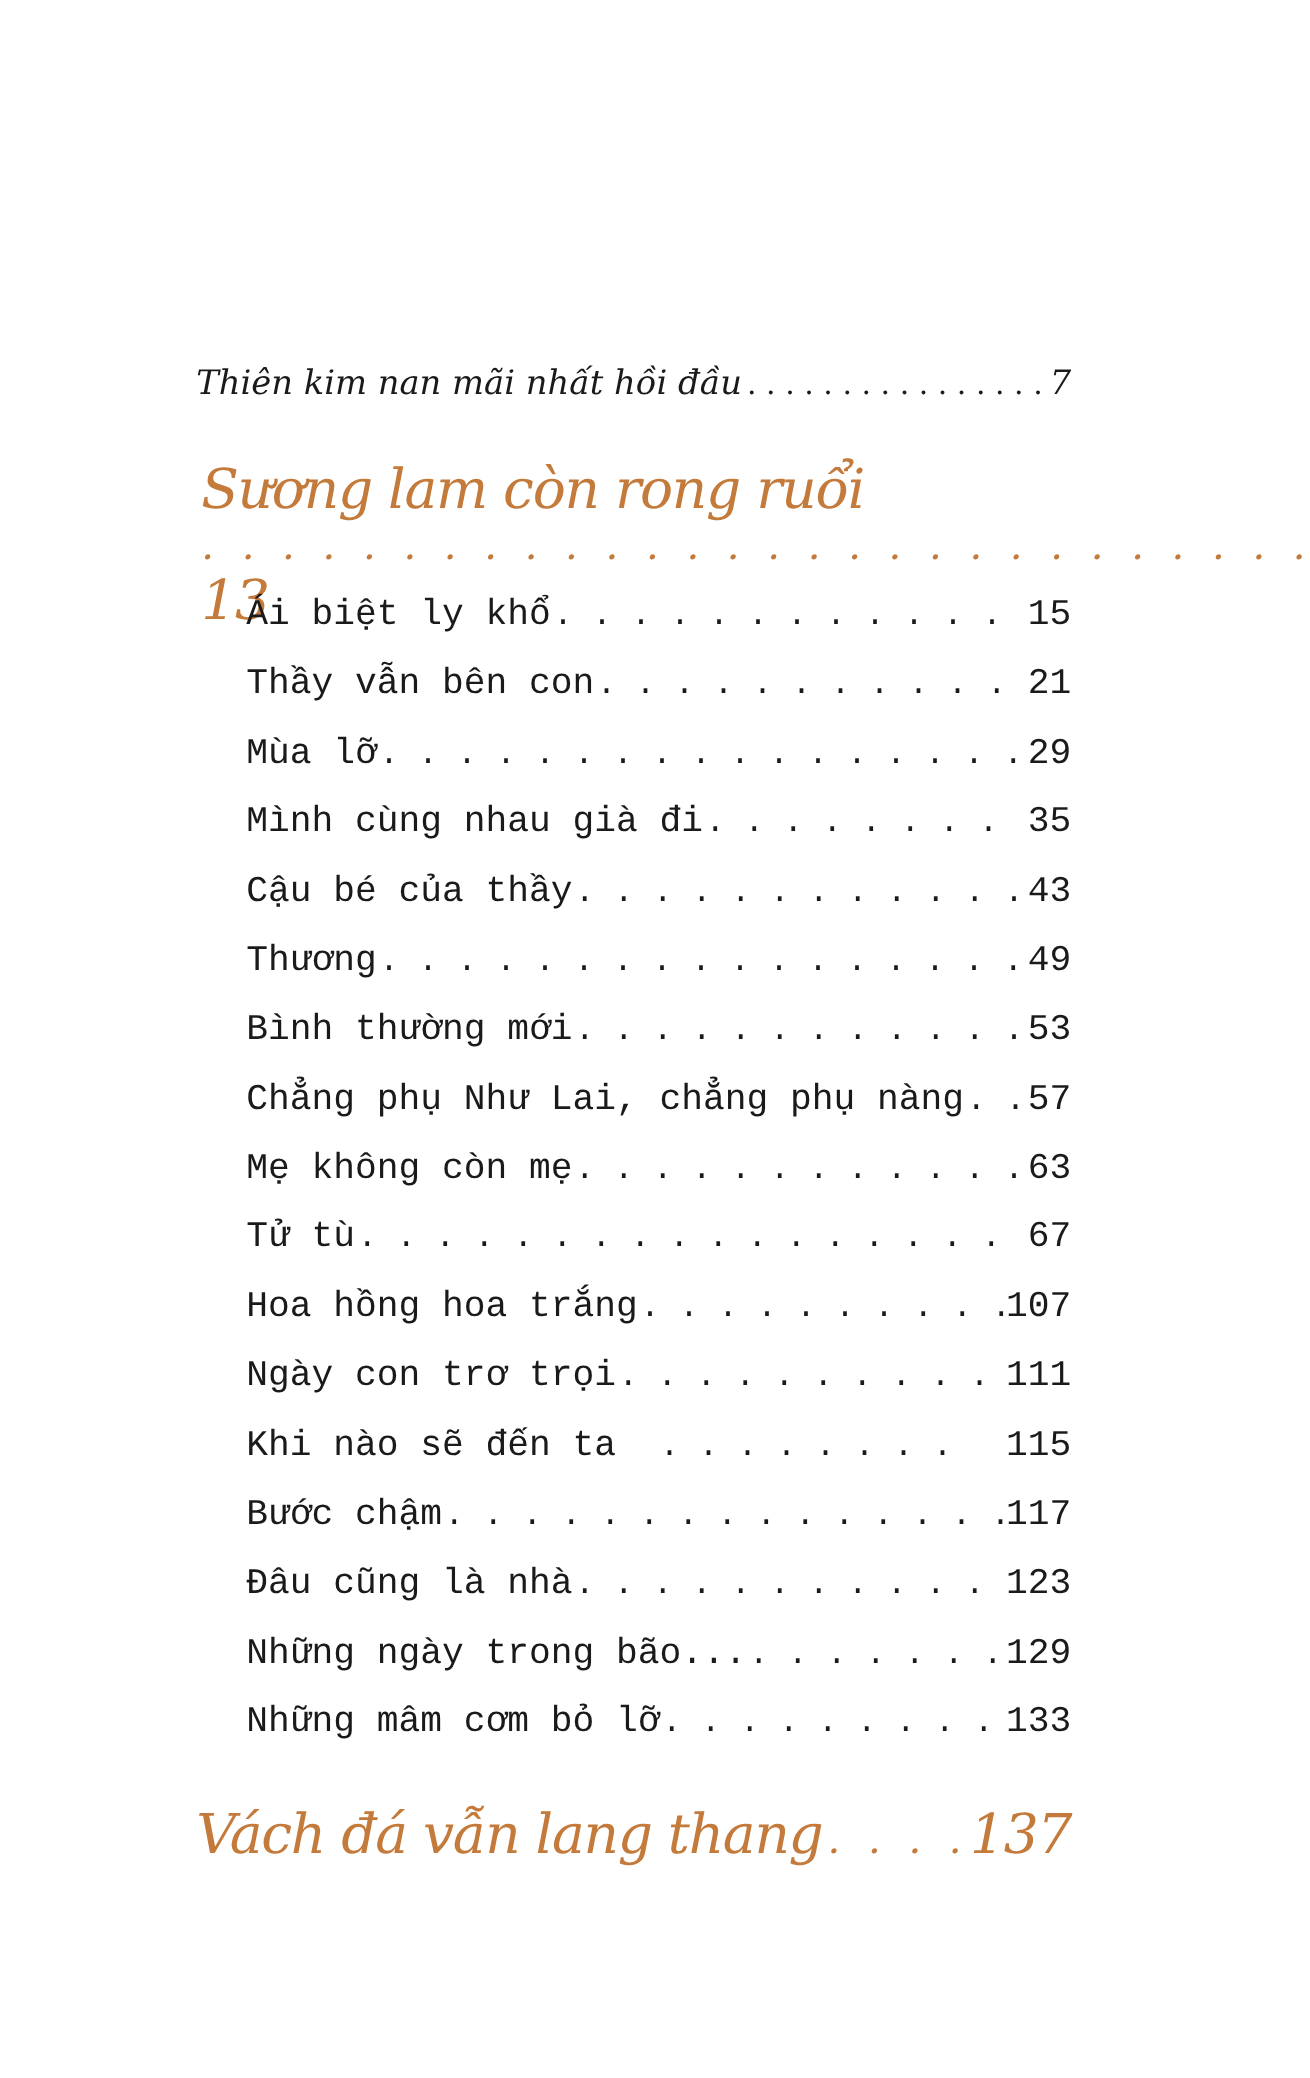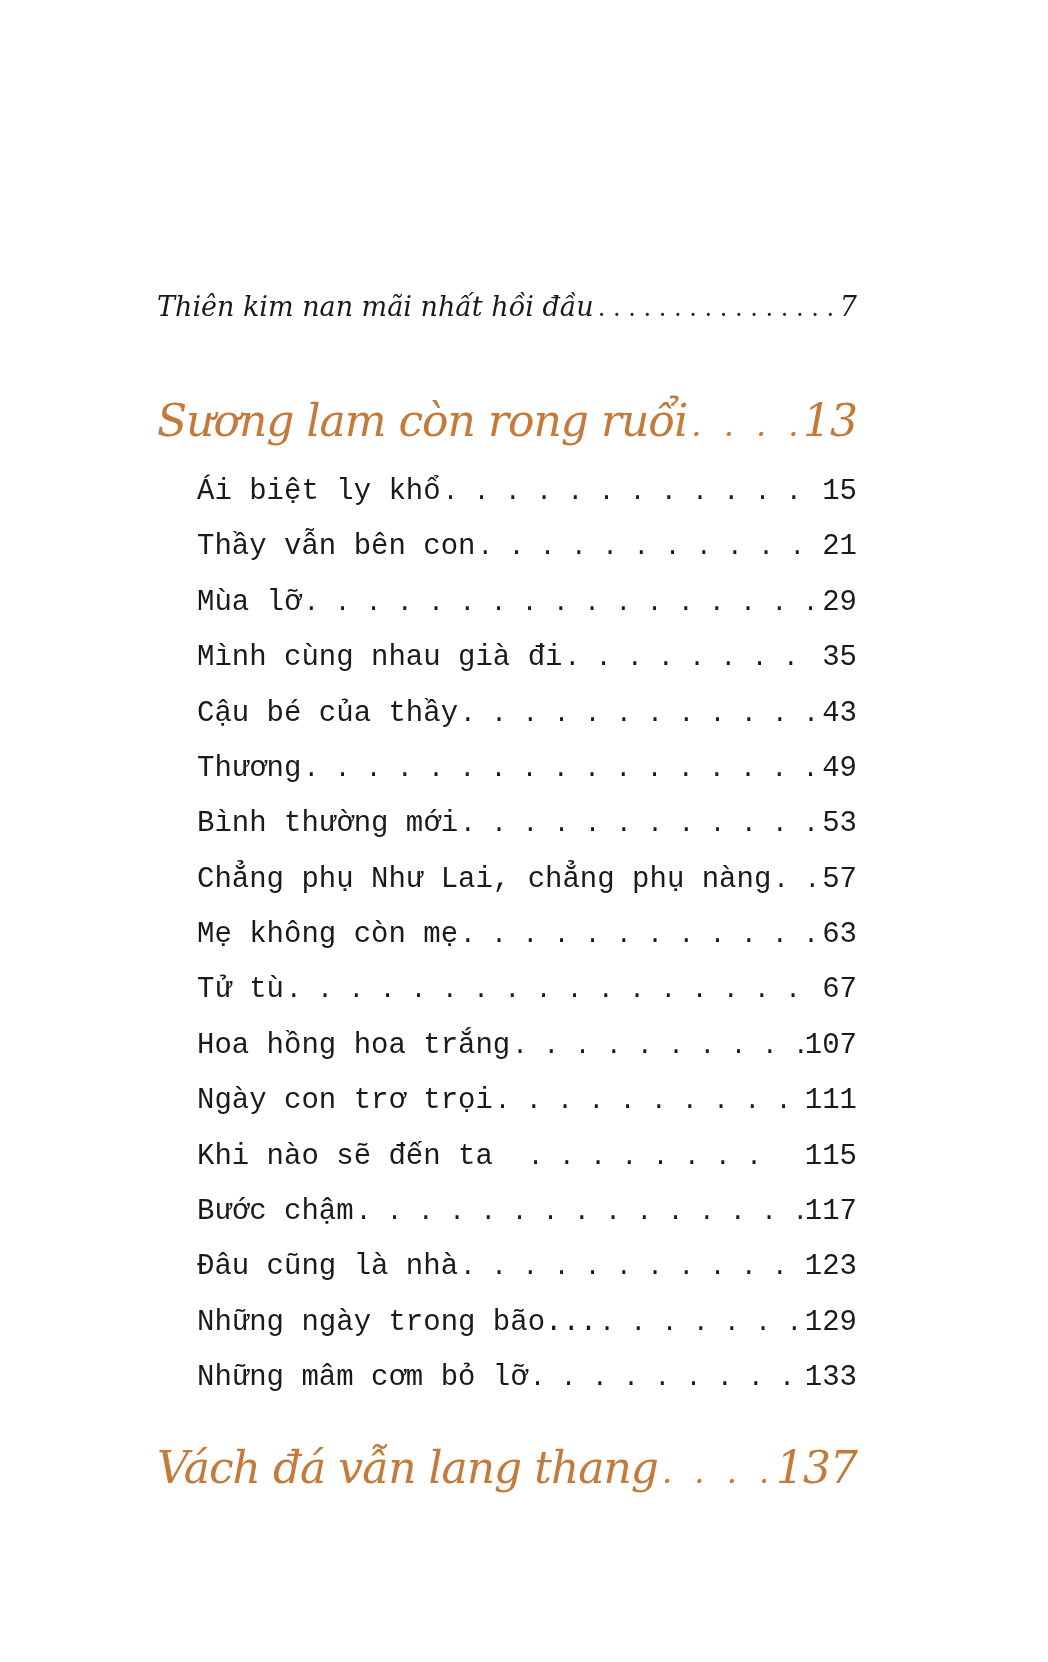--- a/index.html
+++ b/index.html
@@ -25,21 +25,21 @@
 <body>
 
 <div class="toc">
 
   <div class="row intro" style="top:262px;">
     <span class="title">Thiên kim nan mãi nhất hồi đầu</span>
     <span class="dots"></span>
     <span class="page">7</span>
   </div>
 
-  <div class="row section" style="top:366px;">
+  <div class="row section" style="top:337px;flex-direction:column;">
     <span class="title">Sương lam còn rong ruổi</span>
     <span class="dots"></span>
     <span class="page">13</span>
   </div>
 
   <div class="row item" style="top:446px;">
       <span class="title">Ái biệt ly khổ</span>
       <span class="dots"></span>
       <span class="page">15</span>
     </div>

